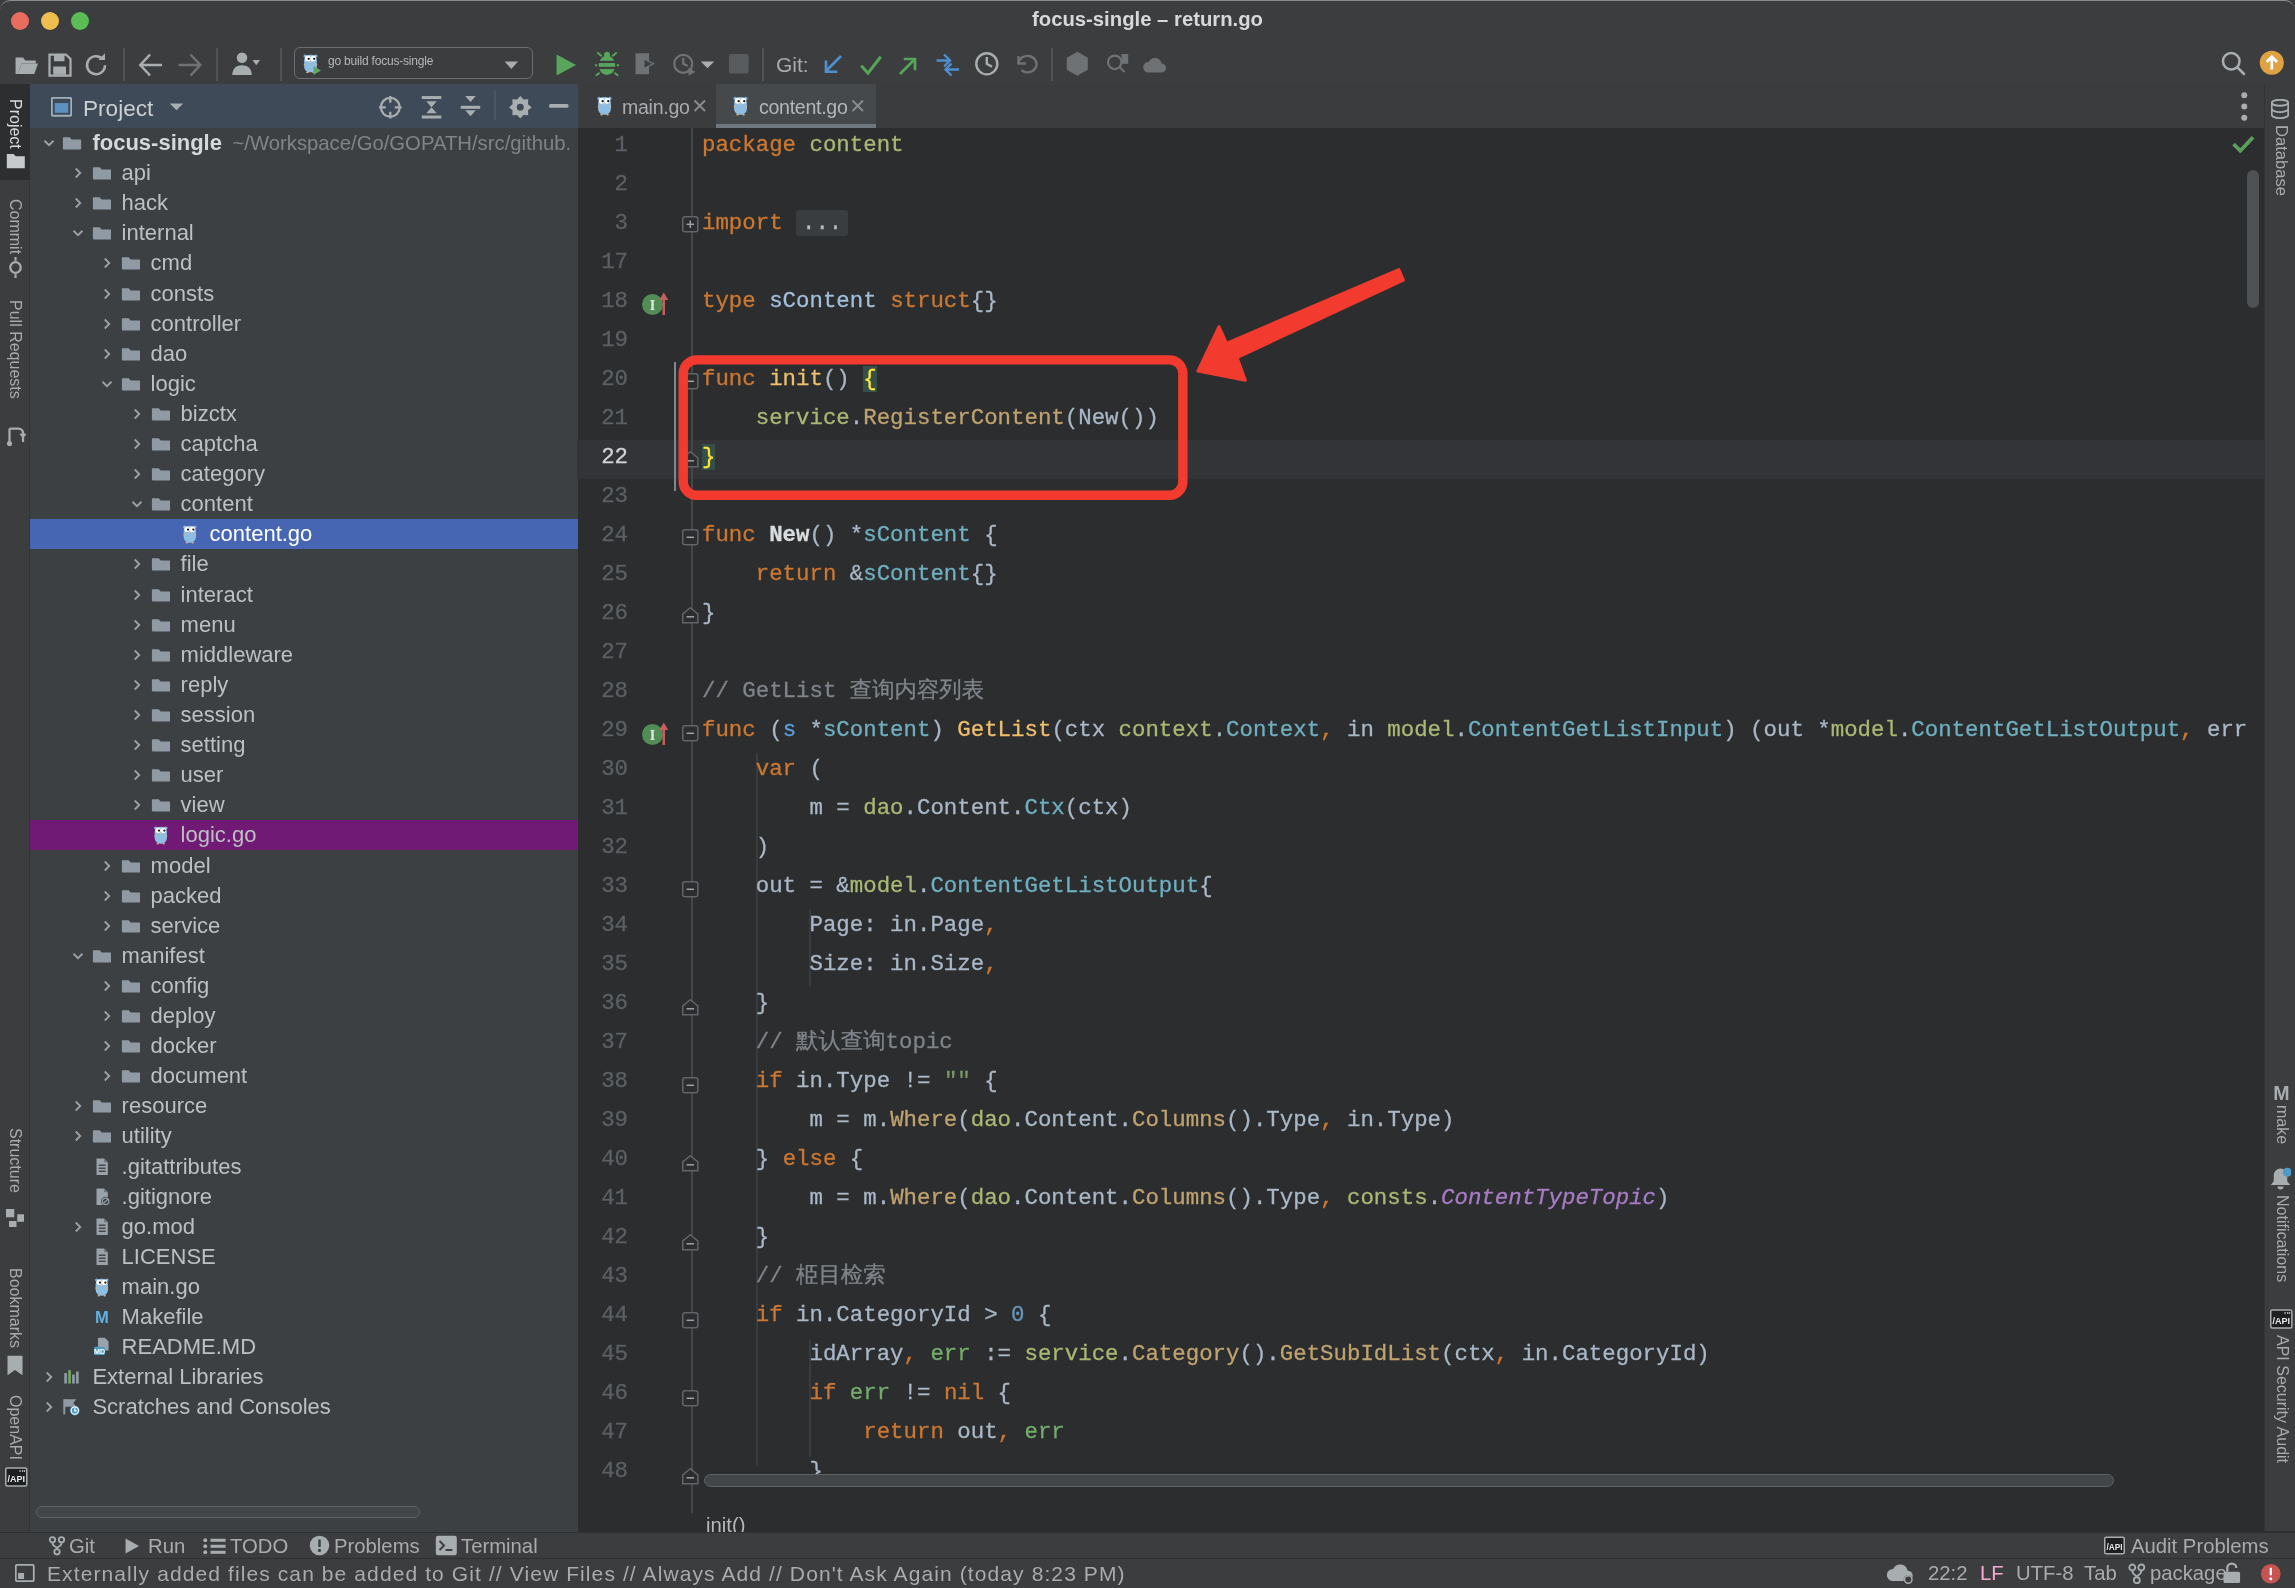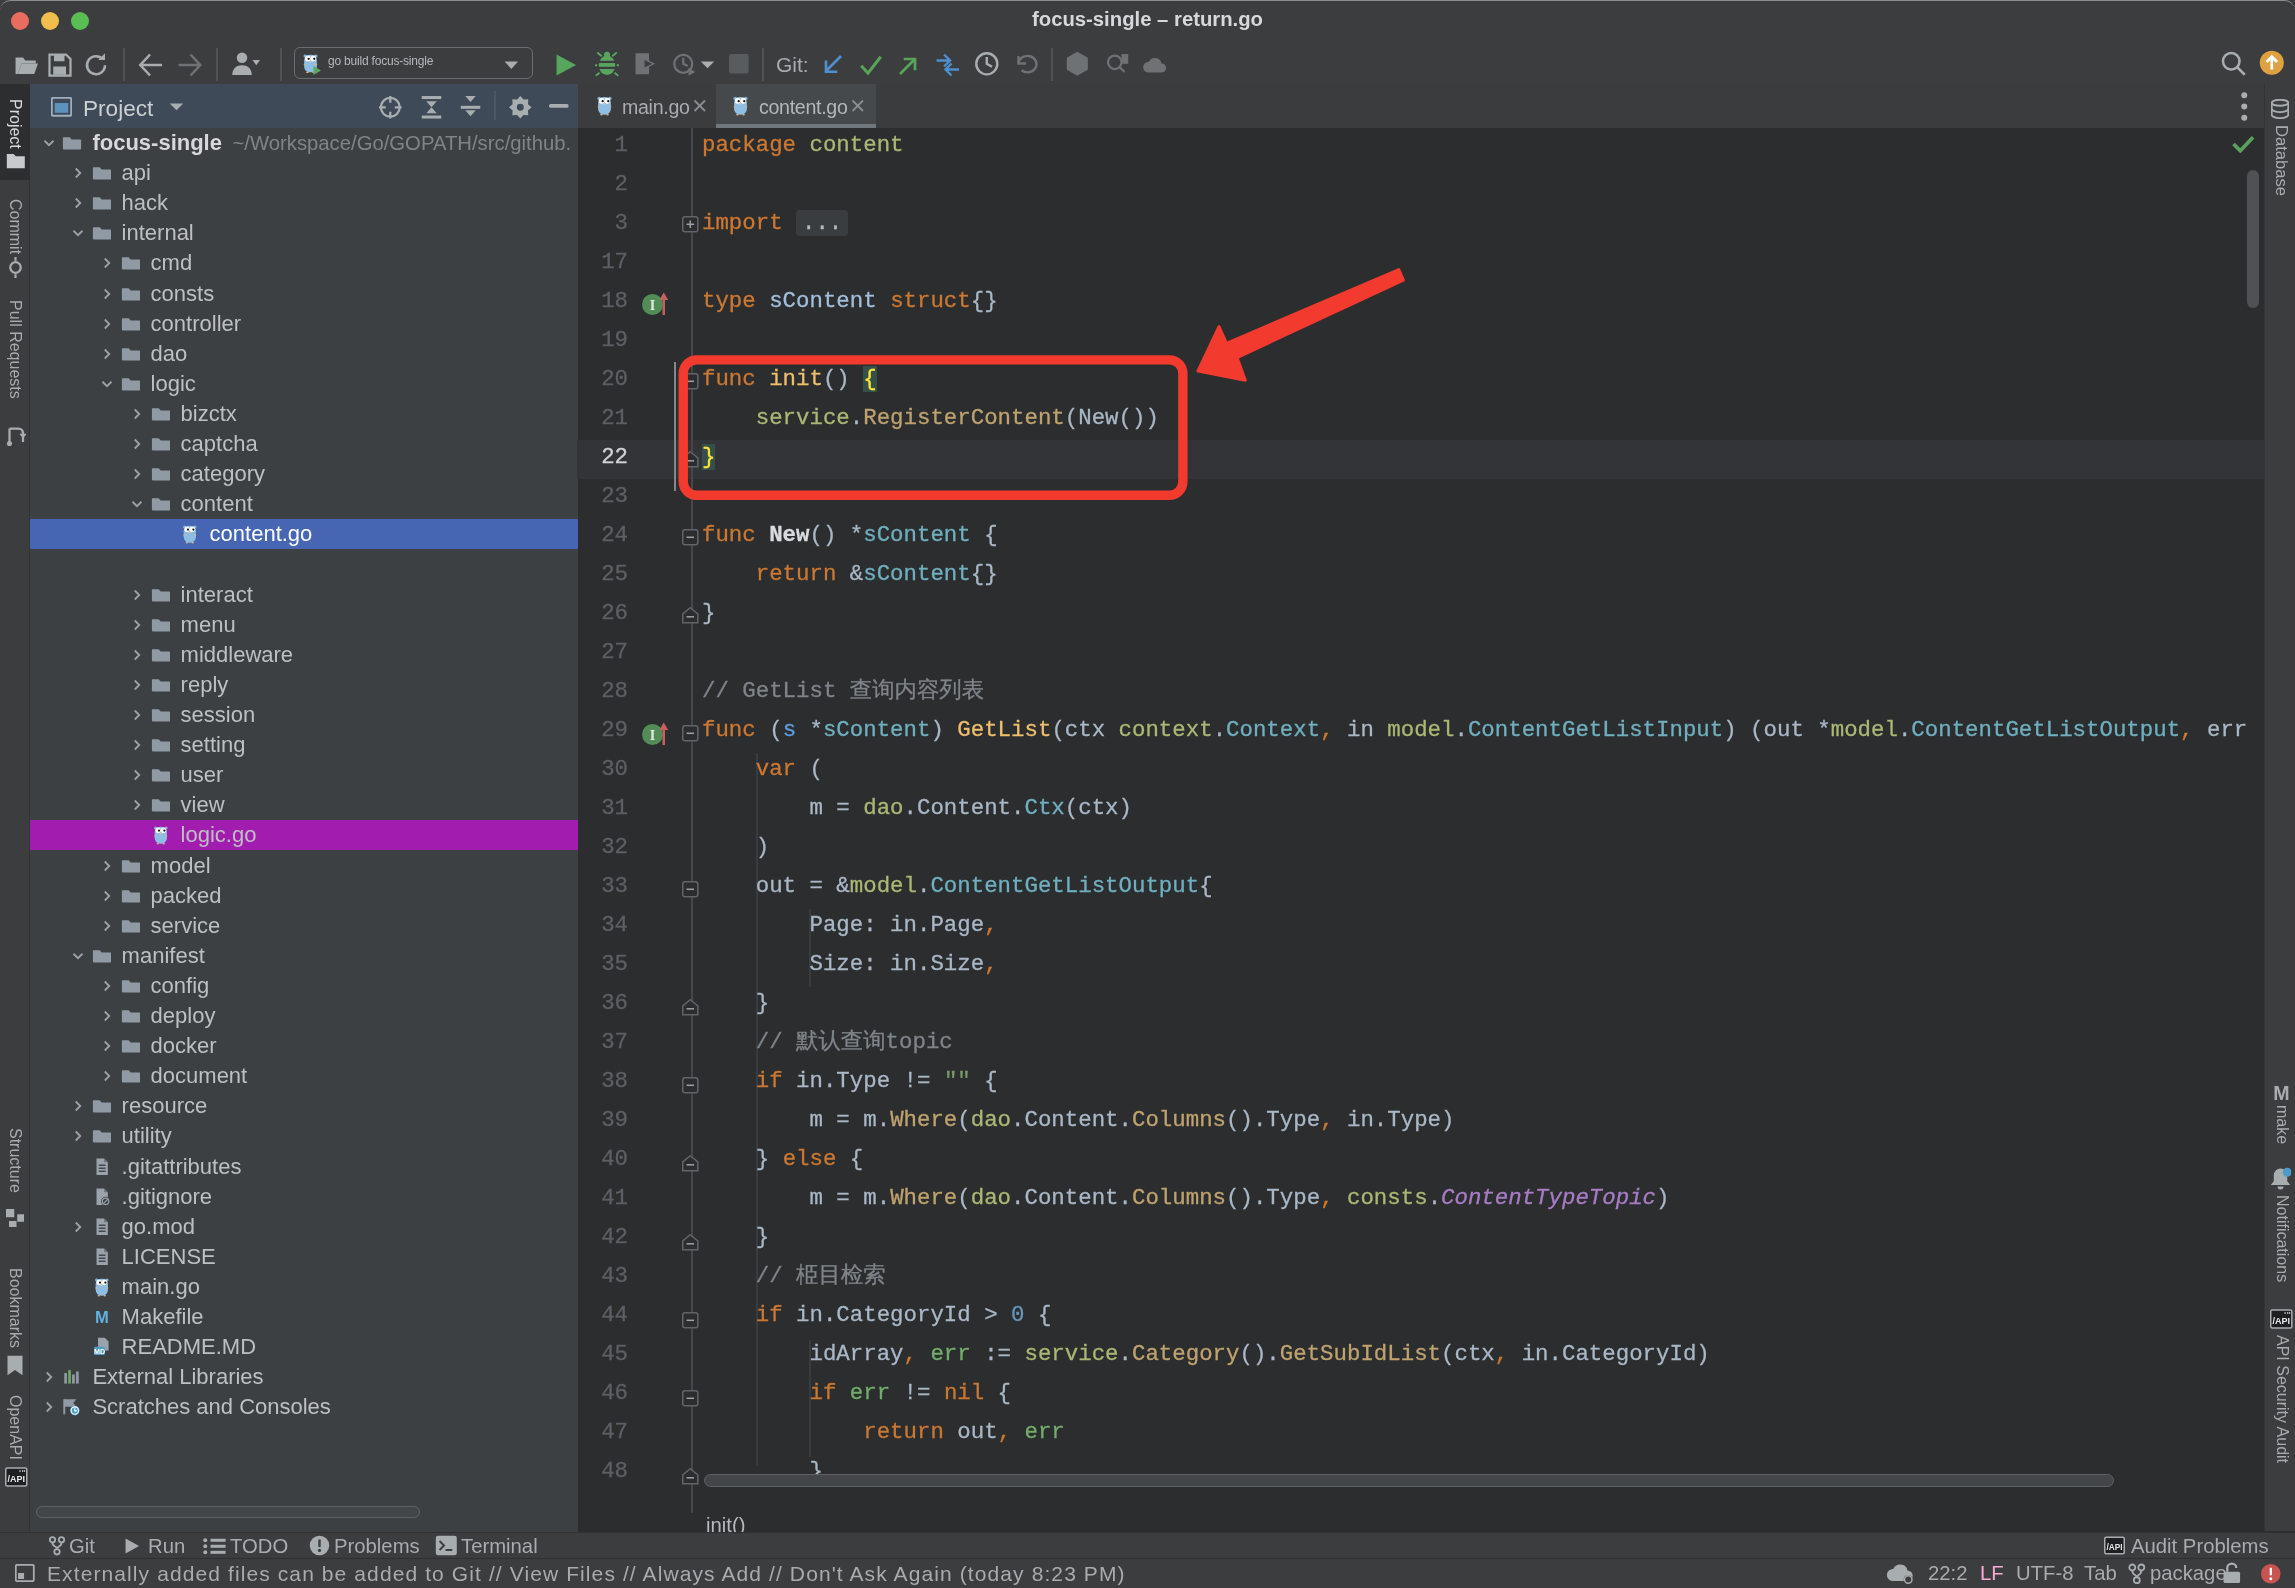--- a/index.html
+++ b/index.html
@@ -13,21 +13,21 @@
 #tabrow{position:absolute;left:30px;top:84px;width:2234px;height:44px;background:#3A3C3E}
 #phead{position:absolute;left:30px;top:84px;width:548px;height:44px;background:#3E4A57}
 #rstrip{position:absolute;left:2264px;top:84px;width:32px;height:1447px;background:#3B3D3F;border-left:0.8px solid #323537}
 #lstrip{position:absolute;left:0;top:84px;width:30px;height:1474px;background:#3B3D3F;border-right:0.8px solid #323537}
 
 #panel{position:absolute;left:30px;top:128px;width:548px;height:1404px;background:#3D4043;overflow:hidden}
 .r{position:absolute;left:0;width:548px;height:30px;display:flex;align-items:center;font-size:22px;color:#BDC0C2;white-space:nowrap}
 .ch{width:18px;height:18px;flex:none}
 .fi{width:19.6px;height:19.6px;flex:none;margin-left:4.5px;margin-right:10.5px}
 .r.sel{background:#4666B4;color:#FFF}
-.r.open{background:#a21caf}
+.r.open{background:#701a75}
 .path{color:#7F8487;font-size:20.3px;margin-left:10.5px}
 #caret{position:absolute;left:577px;top:440px;width:1687px;height:39px;background:#323438}
 pre{margin:0;font-family:"Liberation Mono",monospace;font-size:22.4px;line-height:39px;-webkit-text-stroke:0.3px}
 #lnums{position:absolute;left:577px;top:126px;width:51px;text-align:right;color:#5C6064}
 #code{position:absolute;left:702px;top:126px;color:#A9B7C6}
 .k{color:#CC7832}.fn{color:#EFBF6D}.pk{color:#A9B874}.ty{color:#6FAFBF}.tb{color:#A3BEDB}
 .mt{color:#BFA26E}.cm{color:#7F848A}.st{color:#799966}.nm{color:#6897BB}.er{color:#73AD6A}
 .cn{color:#A87CC5;font-style:italic}.pr{color:#5C9FE0}.wb{color:#D8DCDF;font-weight:bold}
 .bh{background:#345049;color:#FFE438}
 .gline{position:absolute;width:1.5px;background:#45484B}
@@ -428,20 +428,29 @@
           <ellipse cx="15.1" cy="8.0" rx="4.1" ry="4.3" fill="#fff"></ellipse>
           <circle cx="8.3" cy="8.6" r="1.7" fill="#111"></circle>
           <circle cx="16.5" cy="8.6" r="1.7" fill="#111"></circle>
           <ellipse cx="11" cy="12.6" rx="1.9" ry="1.3" fill="#E4C39B"></ellipse>
           <ellipse cx="2.6" cy="17" rx="1.7" ry="1.2" fill="#D9B288"></ellipse>
           <ellipse cx="19.4" cy="17" rx="1.7" ry="1.2" fill="#D9B288"></ellipse>
           <ellipse cx="6.4" cy="28.6" rx="2" ry="1.2" fill="#D9B288"></ellipse>
           <ellipse cx="15.6" cy="28.6" rx="2" ry="1.2" fill="#D9B288"></ellipse>
         </svg>
         <span>content.go</span>
+      </div>
+<div class="r" style="top:421px;padding-left:98px">
+        <svg class="ch" viewBox="0 0 24 24">
+          <path d="M9 6l6 6-6 6" fill="none" stroke="#9DA2A6" stroke-width="2.4"></path>
+        </svg>
+        <svg class="fi" viewBox="0 0 26 26">
+          <path d="M2 5.5 h8.2 l2.6 3 H24 a1.4 1.4 0 0 1 1.4 1.4 V20.6 a1.4 1.4 0 0 1 -1.4 1.4 H2.6 A1.4 1.4 0 0 1 1.2 20.6 V6.9 A1.4 1.4 0 0 1 2 5.5 Z" fill="#8F9AA5"></path>
+        </svg>
+        <span>file</span>
       </div>
 <div class="r" style="top:452px;padding-left:98px">
         <svg class="ch" viewBox="0 0 24 24">
           <path d="M9 6l6 6-6 6" fill="none" stroke="#9DA2A6" stroke-width="2.4"></path>
         </svg>
         <svg class="fi" viewBox="0 0 26 26">
           <path d="M2 5.5 h8.2 l2.6 3 H24 a1.4 1.4 0 0 1 1.4 1.4 V20.6 a1.4 1.4 0 0 1 -1.4 1.4 H2.6 A1.4 1.4 0 0 1 1.2 20.6 V6.9 A1.4 1.4 0 0 1 2 5.5 Z" fill="#8F9AA5"></path>
         </svg>
         <span>interact</span>
       </div>

